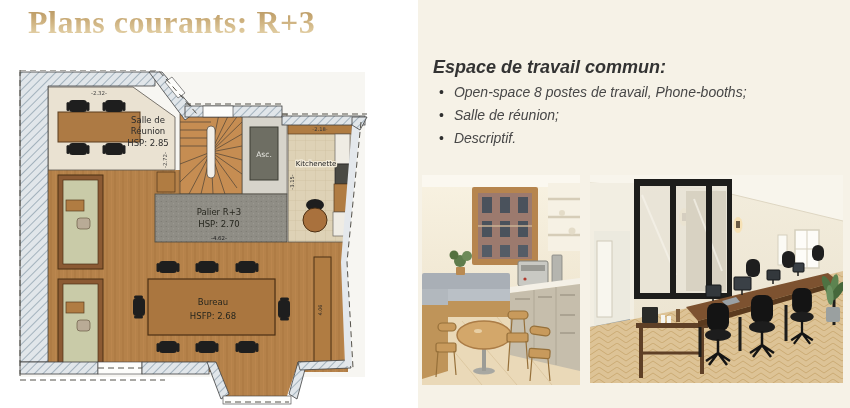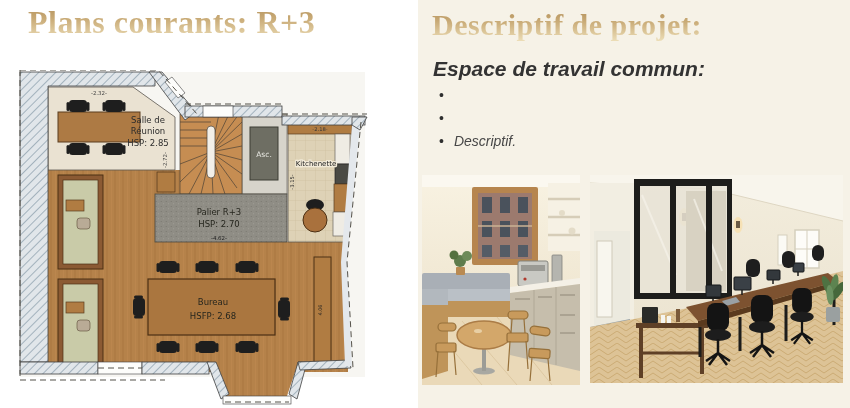--- a/index.html
+++ b/index.html
@@ -18,21 +18,21 @@
   @supports (-webkit-background-clip:text){
     .gold-title{
       background:linear-gradient(180deg,#b18e57 0%,#c9ab77 40%,#eee0ba 100%);
       -webkit-background-clip:text;background-clip:text;
       -webkit-text-fill-color:transparent;
     }
   }
   .title-left{position:absolute;left:12px;top:4px;font-size:32px;margin-left:16px;}
   .title-right{position:absolute;left:14px;top:8px;font-size:30px;}
   .descr{position:absolute;left:15px;top:57px;width:400px;color:#3c3c3c;font-style:italic;}
-  .descr-heading{font-size:21px;font-weight:bold;color:#333;}
+  .descr-heading{font-size:18px;font-weight:bold;color:#333;}
   .descr-list{list-style:none;margin:6px 0 0 0;padding:0;font-size:14px;color:#474747;}
   .descr-list li{display:flex;gap:10px;margin:0 0 7px 0;line-height:16px;}
   .descr-list .bullet{font-style:normal;color:#2f2f2f;flex:0 0 auto;padding-left:6px;}
   .planbox{position:absolute;left:15px;top:70px;width:390px;height:350px;}
   .photo{position:absolute;overflow:hidden;}
   .photo1{left:422px;top:175px;width:158px;height:210px;}
   .photo2{left:590px;top:175px;width:253px;height:208px;}
   svg{display:block;}
   text{font-family:"DejaVu Sans",sans-serif;}
 </style>
@@ -189,30 +189,31 @@
       <path d="M346 52 L332 192 L338 298"></path>
       <path d="M83 298 H127"></path>
       <path d="M210 332 H274"></path>
       <path d="M5 310 H150"></path>
     </g>
   </svg>
   </div>
 </div>
 
 <div class="right-panel">
-  <div class="gold-title title-right">Descriptif de projet:</div>
 
   <div class="descr">
     <div class="descr-heading">Espace de travail commun:</div>
     <ul class="descr-list">
       <li>
         <span class="bullet">•</span>
+        <span>Open-space 8 postes de travail, Phone-booths;</span>
       </li>
       <li>
         <span class="bullet">•</span>
+        <span>Salle de réunion;</span>
       </li>
       <li>
         <span class="bullet">•</span>
         <span>Descriptif.</span>
       </li>
     </ul>
   </div>
 </div>
 
 <div class="photo photo1">

